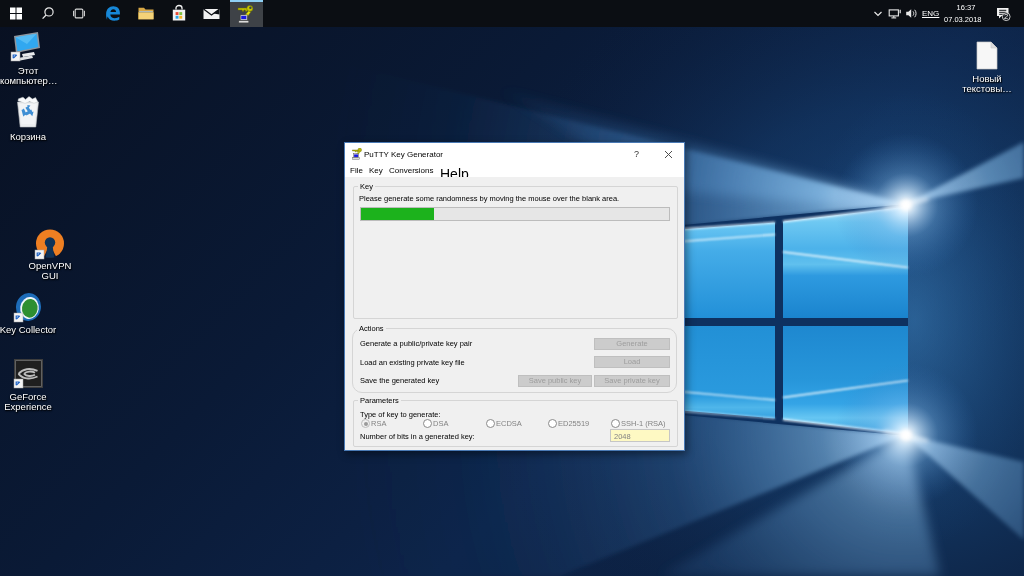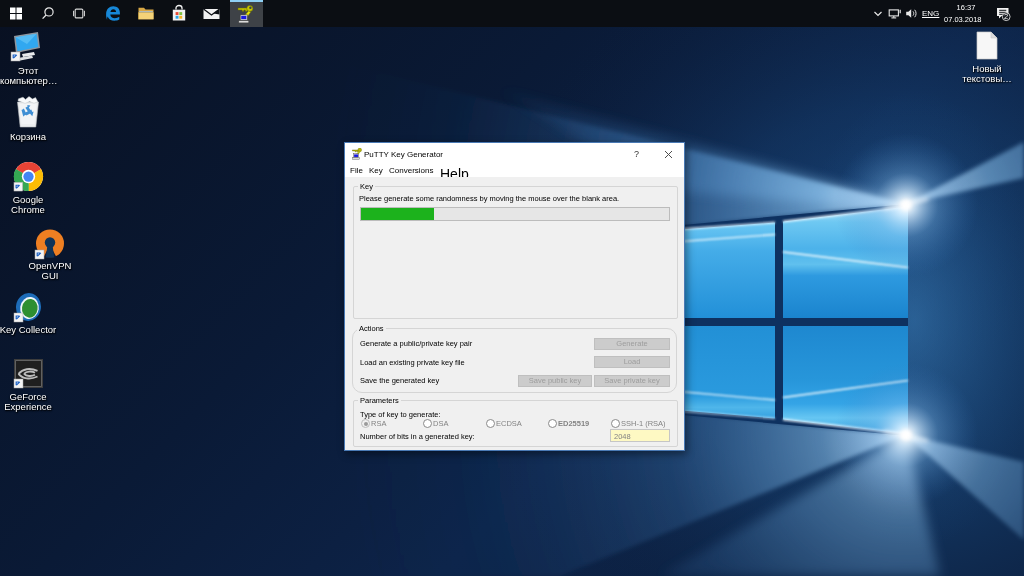--- a/index.html
+++ b/index.html
@@ -263,35 +263,20 @@
       <path d="M4.5 8 L21.5 8 L19.5 28 L6.5 28 Z" fill="#f5f7f8" opacity="0.7"></path>
       <g fill="#3f8fd4">
         <path d="M12.9 10.2 L16.4 15.6 L13.9 17.1 L10.4 11.7 Z M12.2 9 L15.4 9.4 L13.4 12.2 Z"></path>
         <path d="M17.6 16.2 L11.4 19.5 L10 16.8 L16.2 13.5 Z M18.6 15.4 L17.3 20.2 L14.9 17.5 Z"></path>
         <path d="M8.9 12.6 L11.6 18.5 L8.9 19.7 L6.8 14.1 Z M8.3 20.8 L6.4 13.4 L9.9 18.2 Z"></path>
       </g>
     </svg>
     <div class="dlab">Корзина</div>
   </div>
 
-  <div class="dicon" style="left:0px;top:161px;width:56px;">
-    <svg width="31" height="32" viewBox="0 0 32 33">
-      <circle cx="16" cy="16" r="15" fill="#fff"></circle>
-      <path d="M3 8.5 A15 15 0 0 1 29 8.5 L16 16 Z" fill="#e84335"></path>
-      <path d="M29 8.5 A15 15 0 0 1 16 31 L16 16 Z" fill="#fbbc05"></path>
-      <path d="M16 31 A15 15 0 0 1 3 8.5 L16 16 Z" fill="#34a853"></path>
-      <path d="M29 8.5 L16 16 L29.9 17.6 A15 15 0 0 0 29 8.5 Z" fill="#fbbc05"></path>
-      <path d="M16 31 L16 16 L3 8.5 A15 15 0 0 0 16 31 Z" fill="#34a853"></path>
-      <circle cx="16" cy="16" r="6.9" fill="#fff"></circle>
-      <circle cx="16" cy="16" r="5.3" fill="#4285f4"></circle>
-      <rect x="1" y="22" width="9" height="9" fill="#f4f4f4" stroke="#a8a8a8" stroke-width="0.5"></rect>
-      <path d="M3.2 28.2 L3.2 25 L6.6 25 M6.8 24.8 L3.4 28.2" stroke="#1d62c5" stroke-width="1.2" fill="none"></path>
-    </svg>
-    <div class="dlab" style="margin-top:-2px;">Google<br>Chrome</div>
-  </div>
 
   <div class="dicon" style="left:0px;top:228px;width:52px;padding-left:24px;">
     <svg width="32" height="33" viewBox="0 0 32 33">
       <circle cx="16" cy="15.5" r="14" fill="#ee7f22"></circle>
       <path d="M16 17 L9.2 29.8 L22.8 29.8 Z" fill="#0c1b38"></path>
       <circle cx="16" cy="14.5" r="5.2" fill="#0f3358"></circle>
       <path d="M13.4 17.5 L11.8 29.4 L20.2 29.4 L18.6 17.5 Z" fill="#0f3358"></path>
       <rect x="1" y="22" width="9" height="9" fill="#f4f4f4" stroke="#a8a8a8" stroke-width="0.5"></rect>
       <path d="M3.2 28.2 L3.2 25 L6.6 25 M6.8 24.8 L3.4 28.2" stroke="#1d62c5" stroke-width="1.2" fill="none"></path>
     </svg>
@@ -318,21 +303,21 @@
         <path d="M5.5 15.8 C9.5 20.8 17 22 24.5 18.5"></path>
         <path d="M11 15.8 C13.5 13.2 18.5 12.8 22 14.8"></path>
         <path d="M11 15.8 C13.5 18.4 18.5 18.8 22 16.8"></path>
       </g>
       <rect x="1" y="21" width="9" height="9" fill="#f4f4f4" stroke="#a8a8a8" stroke-width="0.5"></rect>
       <path d="M3.2 27.2 L3.2 24 L6.6 24 M6.8 23.8 L3.4 27.2" stroke="#1d62c5" stroke-width="1.2" fill="none"></path>
     </svg>
     <div class="dlab" style="margin-top:-2px;">GeForce<br>Experience</div>
   </div>
 
-  <div class="dicon" style="left:959px;top:31px;width:56px;">
+  <div class="dicon" style="left:959px;top:41px;width:56px;">
     <svg width="22" height="29" viewBox="0 0 22 29">
       <path d="M1 1 L15 1 L21 7 L21 28 L1 28 Z" fill="#f7f7f7" stroke="#c9c9c9" stroke-width="0.7"></path>
       <path d="M15 1 L15 7 L21 7 Z" fill="#dcdcdc" stroke="#c9c9c9" stroke-width="0.6"></path>
     </svg>
     <div class="dlab">Новый<br>текстовы…</div>
   </div>
   <div id="putty">
     <div id="ptitle">
       <svg style="position:absolute;left:5.5px;top:5px;" width="12" height="12" viewBox="1.5 1.5 16 17">
         <g fill="#b8b800" stroke="#5e5e00" stroke-width="0.5">
@@ -382,21 +367,21 @@
     </div>
     <div class="ptxt" style="left:15px;top:267px;">Type of key to generate:</div>
     <div class="radio dis" style="left:16px;top:276px;"></div>
     <div style="position:absolute;left:18.5px;top:278.5px;width:4px;height:4px;border-radius:50%;background:#9a9a9a;"></div>
     <div class="ptxt gray" style="left:26px;top:276px;">RSA</div>
     <div class="radio" style="left:78px;top:276px;"></div>
     <div class="ptxt gray" style="left:88px;top:276px;">DSA</div>
     <div class="radio" style="left:141px;top:276px;"></div>
     <div class="ptxt gray" style="left:151px;top:276px;">ECDSA</div>
     <div class="radio" style="left:203px;top:276px;"></div>
-    <div class="ptxt gray" style="left:213px;top:276px;font-weight:bold;">ED25519</div>
+    <div class="ptxt gray" style="left:213px;top:276px;">ED25519</div>
     <div class="radio" style="left:266px;top:276px;"></div>
     <div class="ptxt gray" style="left:276px;top:276px;">SSH-1 (RSA)</div>
     <div class="ptxt" style="left:15px;top:289px;">Number of bits in a generated key:</div>
     <div style="position:absolute;left:265px;top:286px;width:58px;height:11px;background:#fef9c3;border:1px solid #c6c6c6;">
       <div style="position:absolute;left:3px;top:1.5px;font-size:7.5px;color:#838383;">2048</div>
     </div>
   </div>
 </div>
 
 </body></html>

